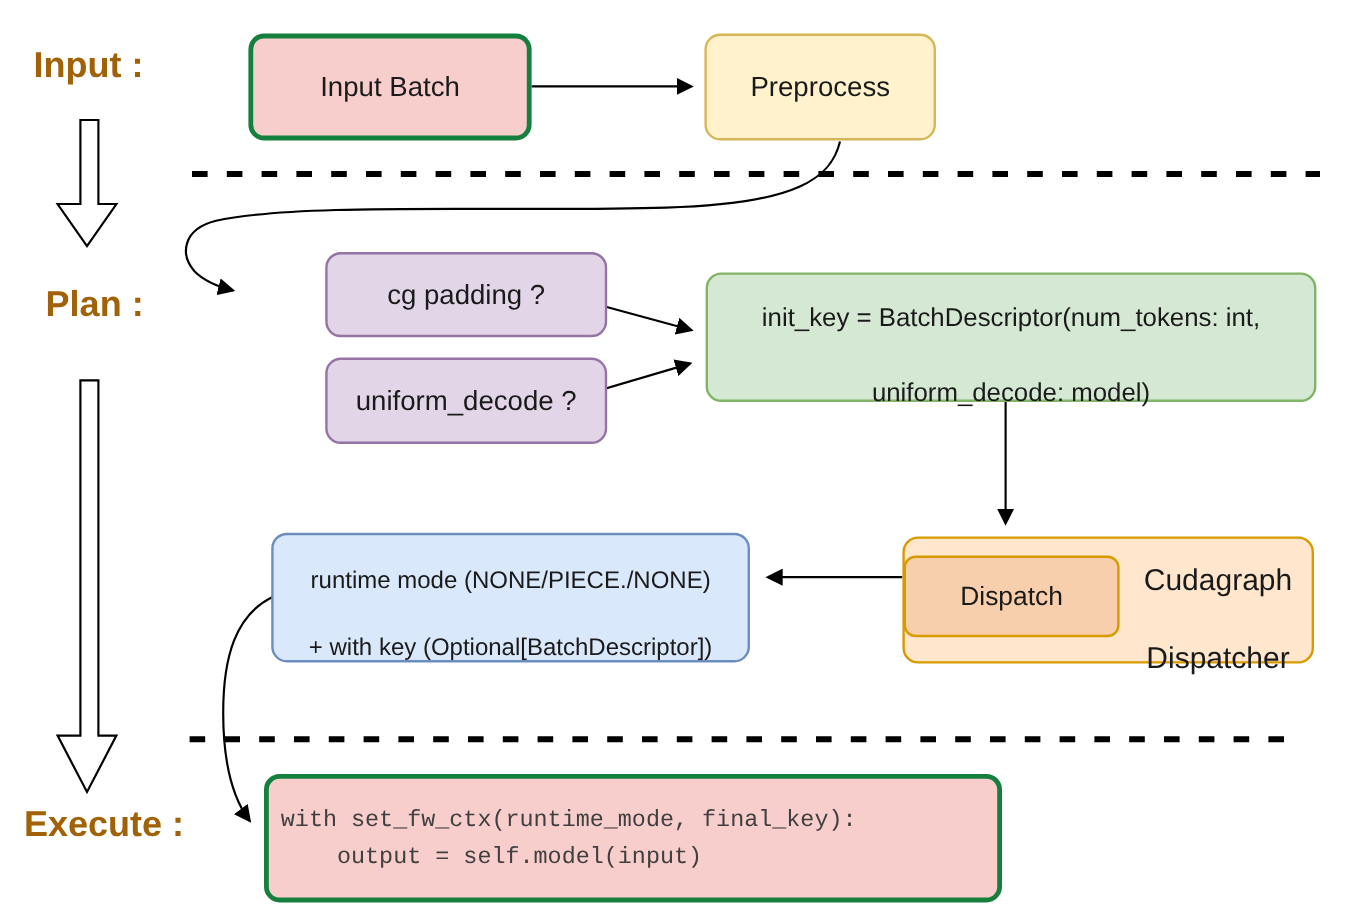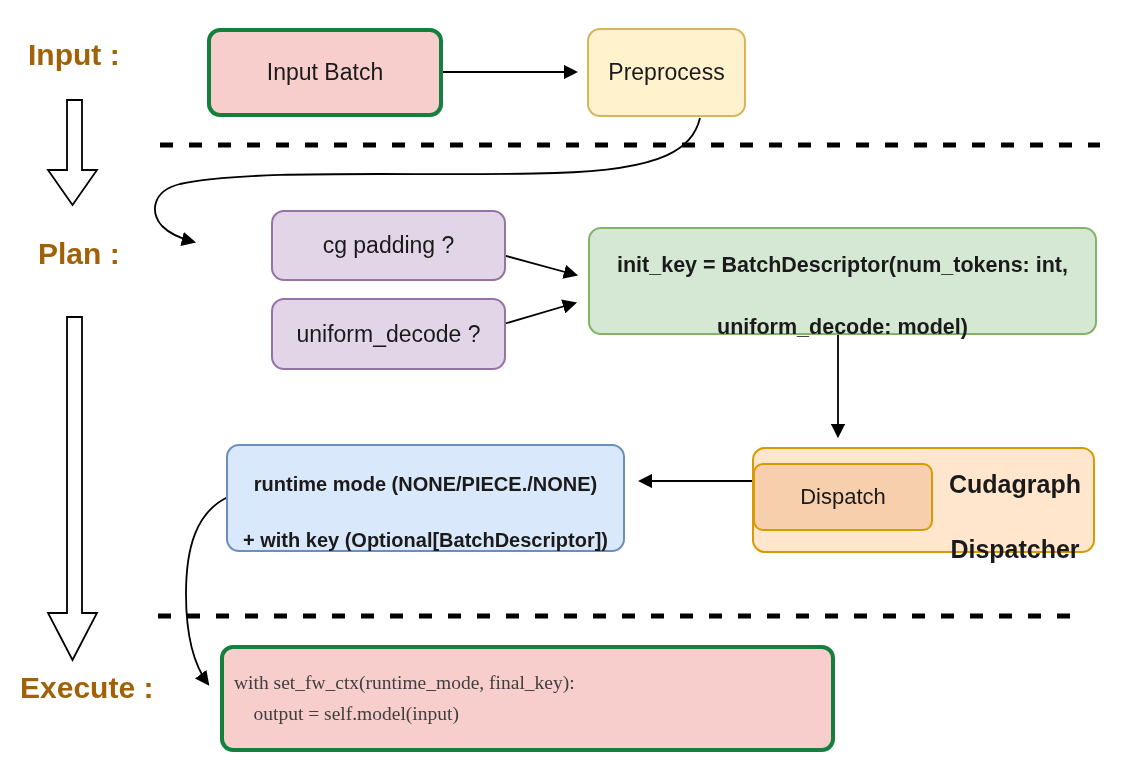--- a/index.html
+++ b/index.html
@@ -18,34 +18,34 @@
   }
   .node-red{background:#f8cecc;border:4px solid #15803d;}
   .node-yellow{background:#fff2cc;border:2px solid #d6b656;}
   .node-purple{background:#e1d5e7;border:2px solid #9673a6;margin-left:44px;}
   .node-green{background:#d5e8d4;border:2px solid #82b366;}
   .node-orange-outer{background:#ffe6cc;border:2px solid #d79b00;padding-left:36px;}
   .node-orange-inner{background:#f8cfad;border:2px solid #d79b00;border-radius:10px;}
   .node-blue{background:#dae8fc;border:2px solid #6c8ebf;}
 
   #input-batch{left:207px;top:28px;width:236px;height:89px;font-size:23px;}
-  #preprocess{left:587px;top:28px;width:159px;height:89px;font-size:23px;}
+  #preprocess{left:587px;top:28px;width:193px;height:89px;font-size:23px;}
   #cg-padding{left:227px;top:210px;width:235px;height:71px;font-size:23px;}
   #uniform-decode{left:227px;top:298px;width:235px;height:72px;font-size:23px;}
   #init-key{left:588px;top:227px;width:509px;height:108px;font-size:21.5px;}
   #cudagraph-outer{left:752px;top:447px;width:343px;height:106px;}
   #cudagraph-label{position:absolute;left:183px;right:0;top:0;bottom:0;
     display:flex;align-items:center;justify-content:center;text-align:center;
     font-size:25px;line-height:1.3;}
   #dispatch{left:753px;top:463px;width:180px;height:68px;font-size:22px;}
   #runtime-mode{left:226px;top:444px;width:399px;height:108px;font-size:20px;}
   #execute-code{left:220px;top:645px;width:615px;height:107px;
-    font-family:Liberation Serif, serif;font-size:19.5px;
+    font-family:Liberation Mono, monospace;font-size:19.5px;
     color:#3f3f3f;justify-content:flex-start;text-align:left;padding-left:10px;line-height:1.55;}
-  .twoline{white-space:pre-line;font-weight:bold;}
+  .twoline{white-space:pre-line;}
   .codeline{white-space:pre;display:block;}
 </style>
 </head>
 <body>
 
 <div id="canvas">
 
   <svg id="wires" viewBox="0 0 1142 770" xmlns="http://www.w3.org/2000/svg">
     <defs>
       <marker id="arrow" viewBox="0 0 10 10" refX="8.5" refY="5" markerWidth="8" markerHeight="8" orient="auto-start-reverse">

